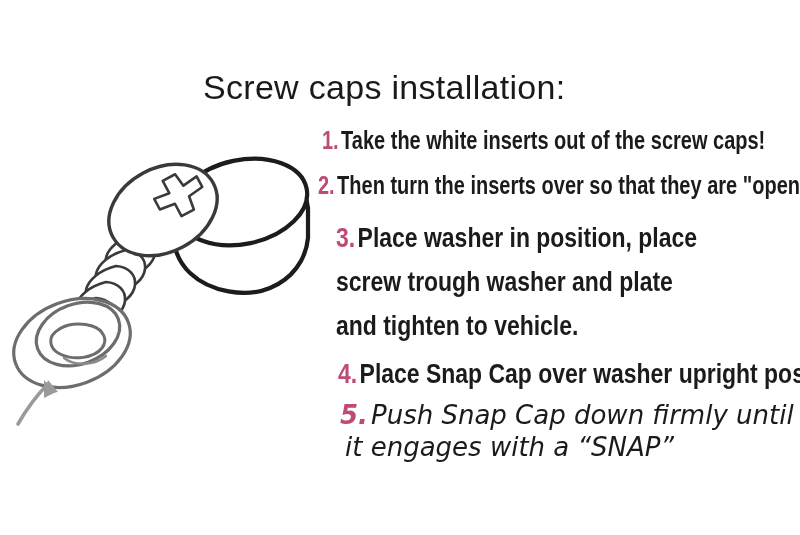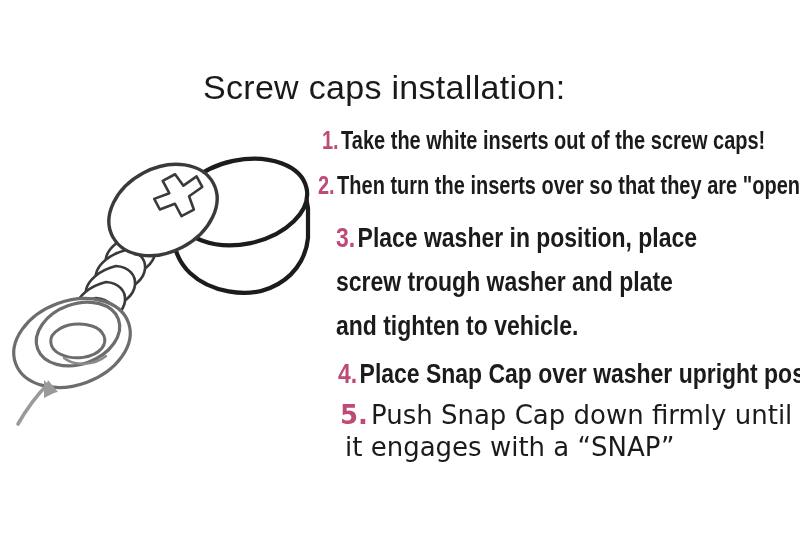--- a/index.html
+++ b/index.html
@@ -76,20 +76,21 @@
   .cond2 {
     font-family: "Liberation Sans Narrow", "Liberation Sans", sans-serif;
     font-weight: bold;
     transform-origin: left top;
     transform: scaleX(0.82);
   }
   
   .wide {
     font-family: "DejaVu Sans", sans-serif;
     font-weight: 400;
+    font-style: italic;
   }
 
   #step1 { left: 322px; top: 126px; font-size: 25px; }
   #step2 { left: 318px; top: 171px; font-size: 25px; }
   #step3a { left: 336px; top: 222px; font-size: 28px; }
   #step3b { left: 336px; top: 266px; font-size: 28px; }
   #step3c { left: 336px; top: 310px; font-size: 28px; }
   #step4  { left: 338px; top: 358px; font-size: 28px; }
   #step5a { left: 340px; top: 400px; font-size: 26px; }
   #step5b { left: 345px; top: 432px; font-size: 26px; }

